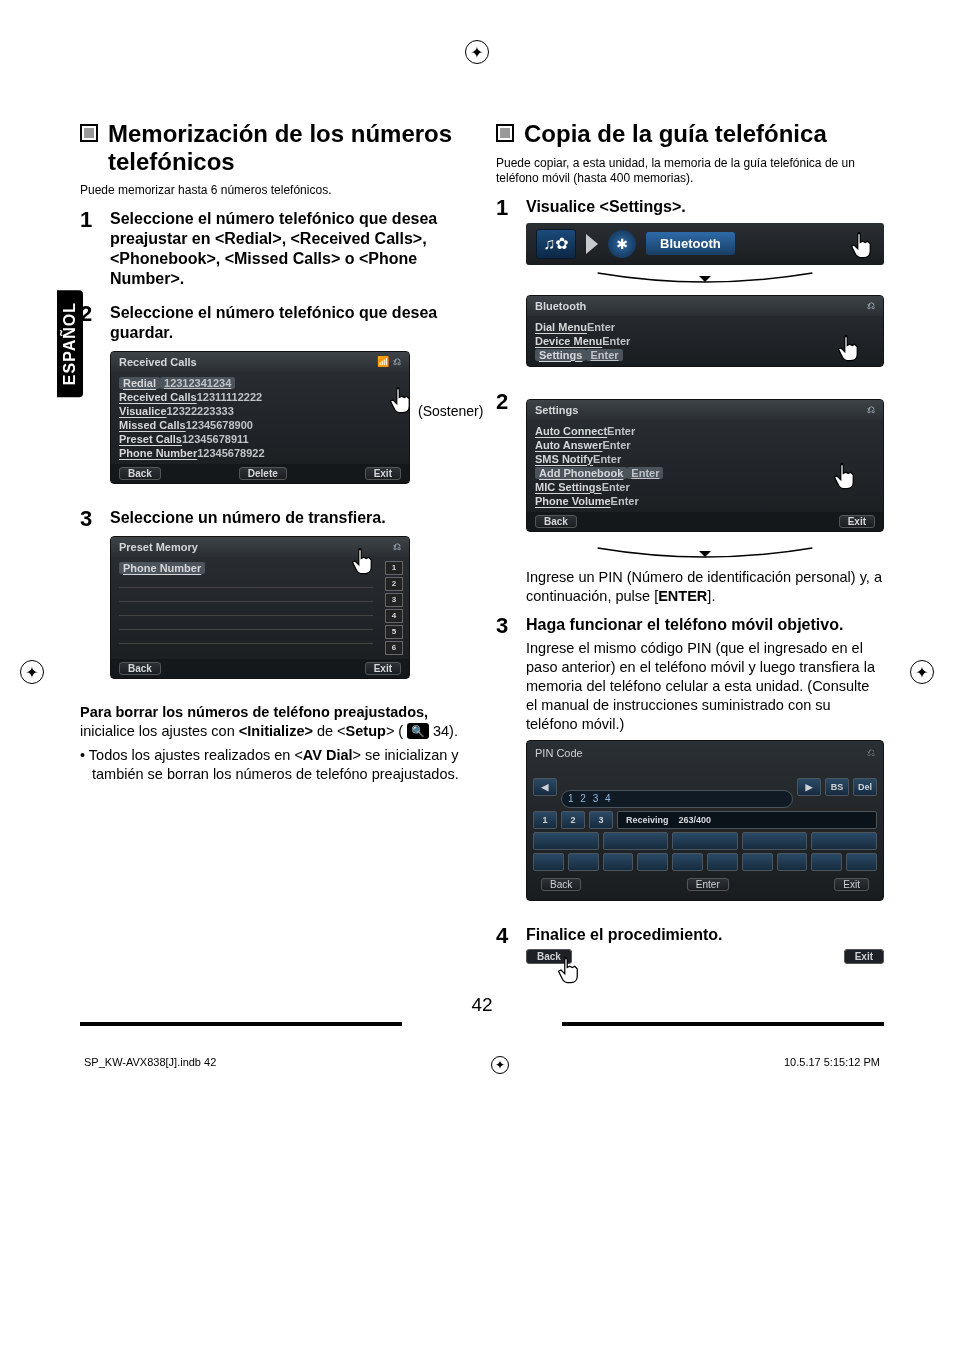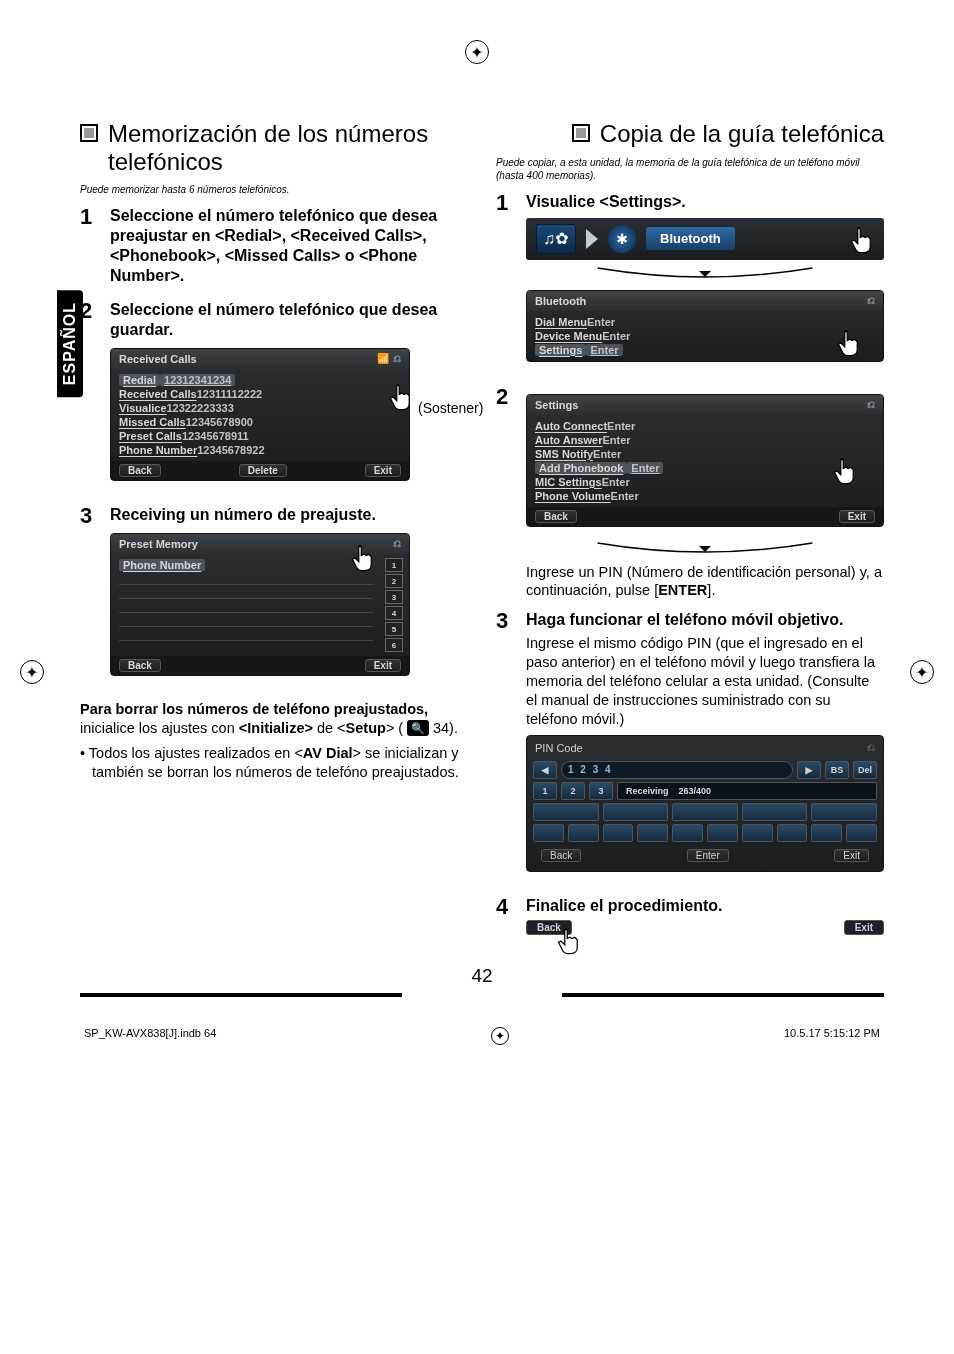--- a/index.html
+++ b/index.html
@@ -43,42 +43,41 @@
     transform: rotate(180deg);
     padding: 12px 4px;
     font-weight: 600;
     letter-spacing: 1px;
     border-radius: 4px 0 0 4px;
     font-size: 16px;
   }
 
   h2.sect {
     font-family: "Helvetica Neue", Arial, sans-serif;
-    font-weight: 400;
+    font-weight: 700;
     font-size: 24px;
     line-height: 1.15;
     margin-bottom: 8px;
     display: flex;
     gap: 10px;
-    justify-content: flex-end;
   }
   h2.sect .box-bullet {
     width: 18px; height: 18px;
     border: 2px solid #000;
     margin-top: 4px;
     flex-shrink: 0;
     position: relative;
   }
   h2.sect .box-bullet::after {
     content: "";
     position: absolute;
     inset: 2px;
     background: #999;
   }
-  .intro { font-size: 10px; line-height: 1.3; font-style: italic; }
+  .intro { font-size: 12px; line-height: 1.3; }
 
   .step {
     display: flex;
     gap: 10px;
     margin: 10px 0;
   }
   .step-num {
     font-weight: 800;
     font-size: 22px;
     line-height: 1;
@@ -222,21 +221,22 @@
   .key.wide { width: auto; flex: 1; }
   .field {
     flex: 1; height: 18px;
     background: #0f1a24;
     border: 1px solid #4b555d;
     border-radius: 9px;
     color: #8fb8df;
     padding: 0 6px;
     display: flex; align-items: center;
     letter-spacing: 2px;
-    font-weight: 700;
+    font-weight: 400;
+    margin-top: 24px;
   }
 
   .back-exit {
     display: flex;
     justify-content: space-between;
     margin: 4px 0 8px;
   }
   .back-exit .btn {
     background: #1d2024;
     color: #cfd2d5;
@@ -355,21 +355,21 @@
                 <path fill="#fff" stroke="#000" stroke-width="1" d="M7 2c1 0 2 1 2 2v6l2-1 2 1 2-1 2 2v6c0 3-2 5-5 5h-3c-2 0-3-1-4-3l-3-6 2-1 3 3V4c0-1 1-2 2-2z"></path>
               </svg>
           </div>
           <span class="sostener" style="position:absolute; top:100px; left:308px;">(Sostener)</span>
         </div>
       </div>
 
       <div class="step">
         <div class="step-num">3</div>
         <div class="step-body wrap-rel">
-          <div class="step-title">Receiving un número de preajuste.</div>
+          <div class="step-title">Seleccione un número de transfiera.</div>
 
           <div class="panel" style="width:300px;">
             <div class="panel-hdr">
               <span>Preset Memory</span>
               <span class="icon-small">⎌</span>
             </div>
             <div class="panel-body" style="display:flex; gap:10px;">
               <div style="flex:1;">
                 <div class="row">
                     <span class="row-left hl">Phone Number</span>
@@ -615,18 +615,18 @@
     </div>
   </div>
 
   <div class="page-num">42</div>
   <div class="rules">
     <div class="rule"></div>
       <div class="rule"></div>
   </div>
 
   <div class="footer-meta">
-    <span>SP_KW-AVX838[J].indb   64</span>
+    <span>SP_KW-AVX838[J].indb   42</span>
     <span class="reg-mark" style="position:static;width:18px;height:18px;font-size:12px;"></span>
     <span>10.5.17   5:15:12 PM</span>
   </div>
 
 </div>
 
 </body></html>

